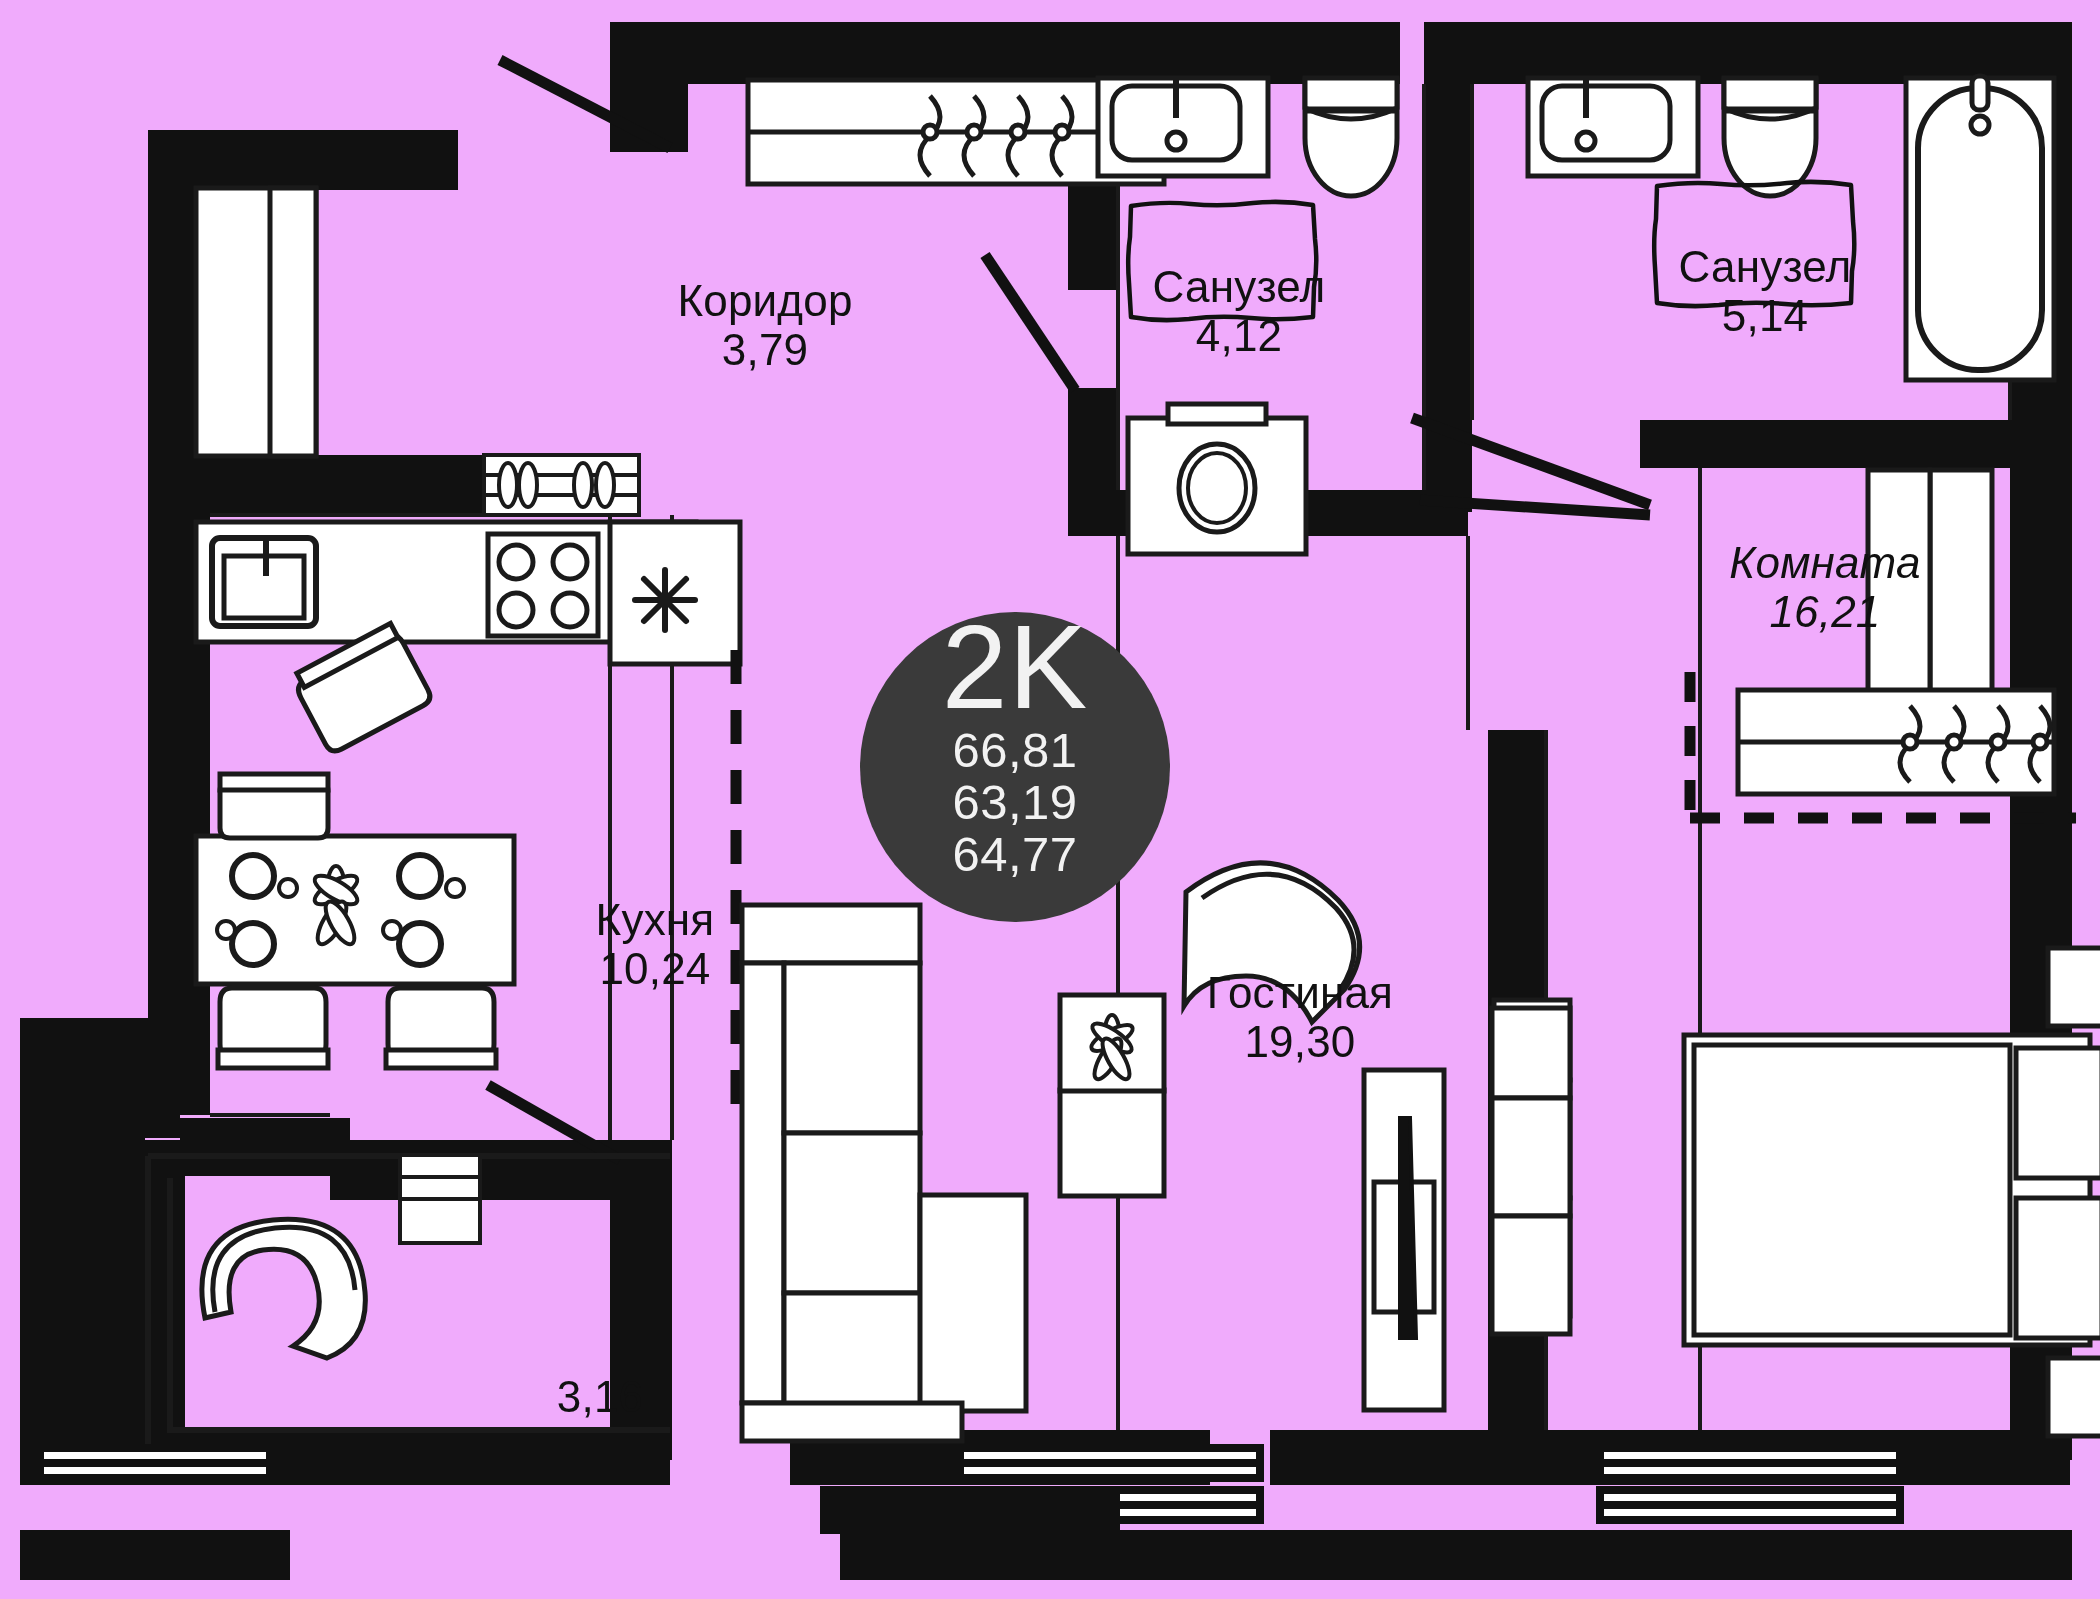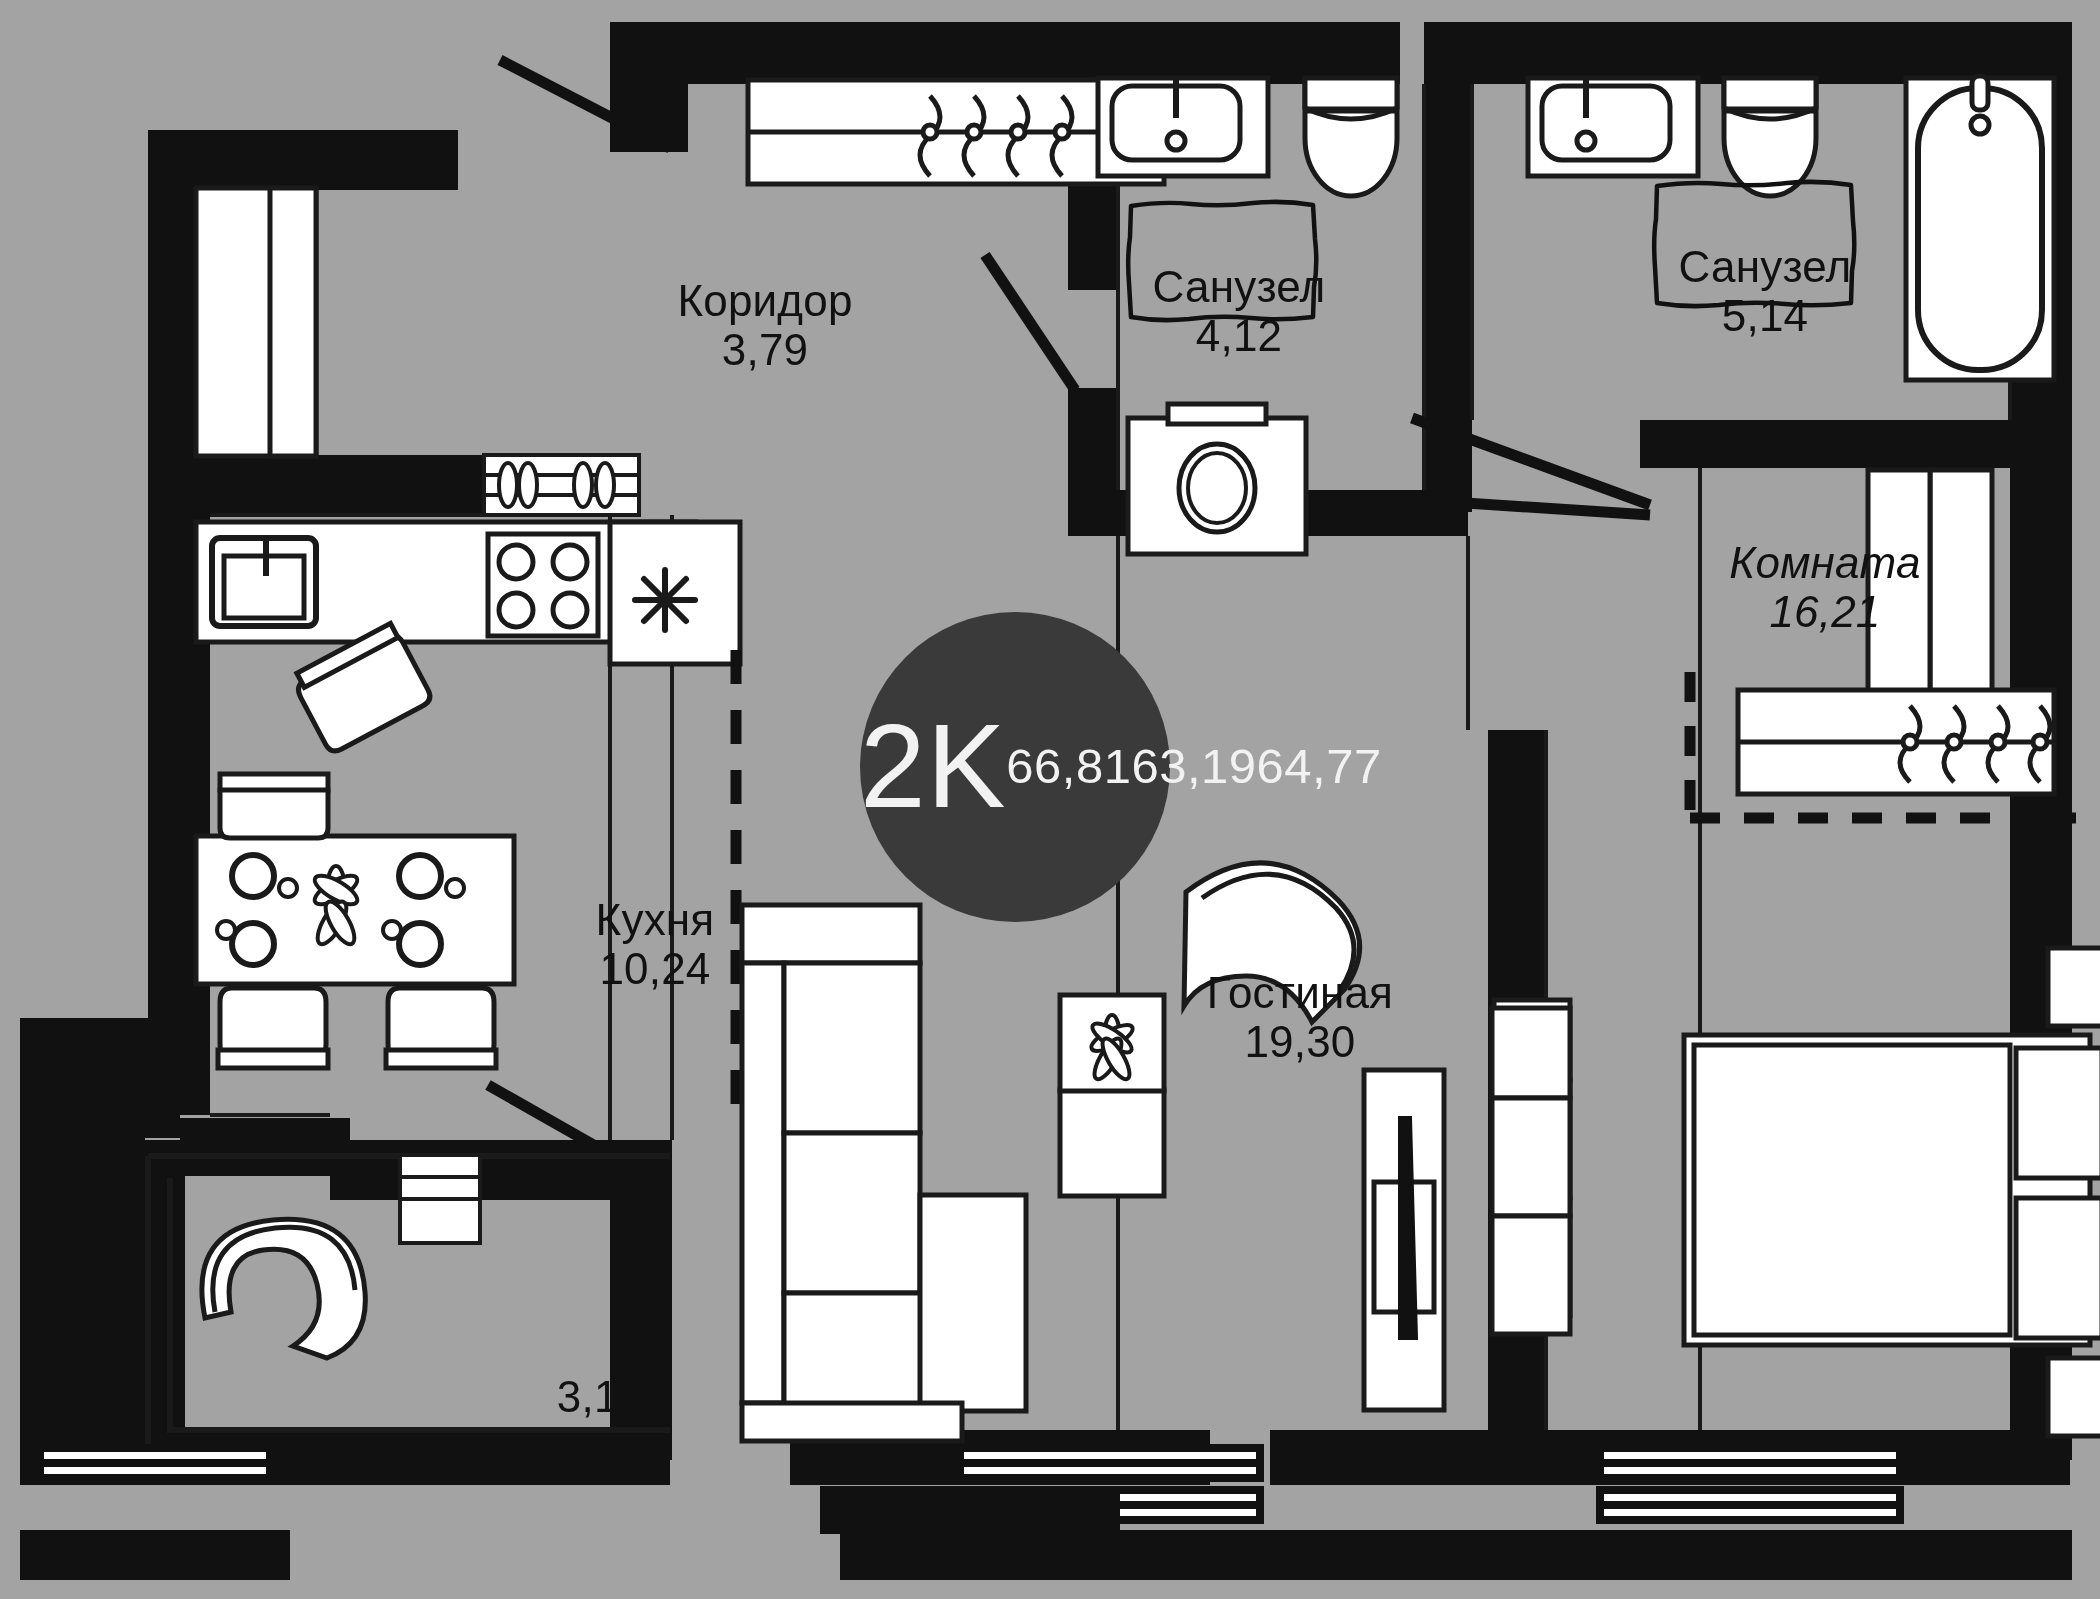--- a/index.html
+++ b/index.html
@@ -1,24 +1,24 @@
 <!DOCTYPE html>
 <html><head>
 <meta charset="utf-8">
 <title>Floor Plan</title>
 <style>
   html,body{margin:0;padding:0;background:#ffffff;}
   body{font-family:"Liberation Sans","DejaVu Sans",sans-serif;}
-  #stage{position:relative;width:2100px;height:1599px;background:#a3a3a3;overflow:hidden;}
+  #stage{position:relative;width:2100px;height:1599px;background:#f0abfc;overflow:hidden;}
   #plan{position:absolute;left:0;top:0;width:2100px;height:1599px;}
   .lbl{position:absolute;text-align:center;color:#111;line-height:1.12;white-space:nowrap;}
   .lbl .nm{font-size:44px;letter-spacing:0.2px;}
   .lbl .ar{font-size:44px;letter-spacing:0.2px;}
   .badge{position:absolute;border-radius:50%;background:#3a3a3a;display:flex;
-         flex-direction:row;align-items:center;justify-content:space-between;color:#f2f2f2;}
+         flex-direction:column;align-items:center;justify-content:flex-start;color:#f2f2f2;}
   .badge .k{font-size:118px;line-height:0.94;font-weight:400;letter-spacing:1px;margin-bottom:2px;}
   .badge .a{font-size:49px;line-height:1.06;letter-spacing:0.5px;}
 </style>
 </head>
 <body>
 
 <div id="stage">
 
   <svg id="plan" viewBox="0 0 2100 1599" xmlns="http://www.w3.org/2000/svg">
 

